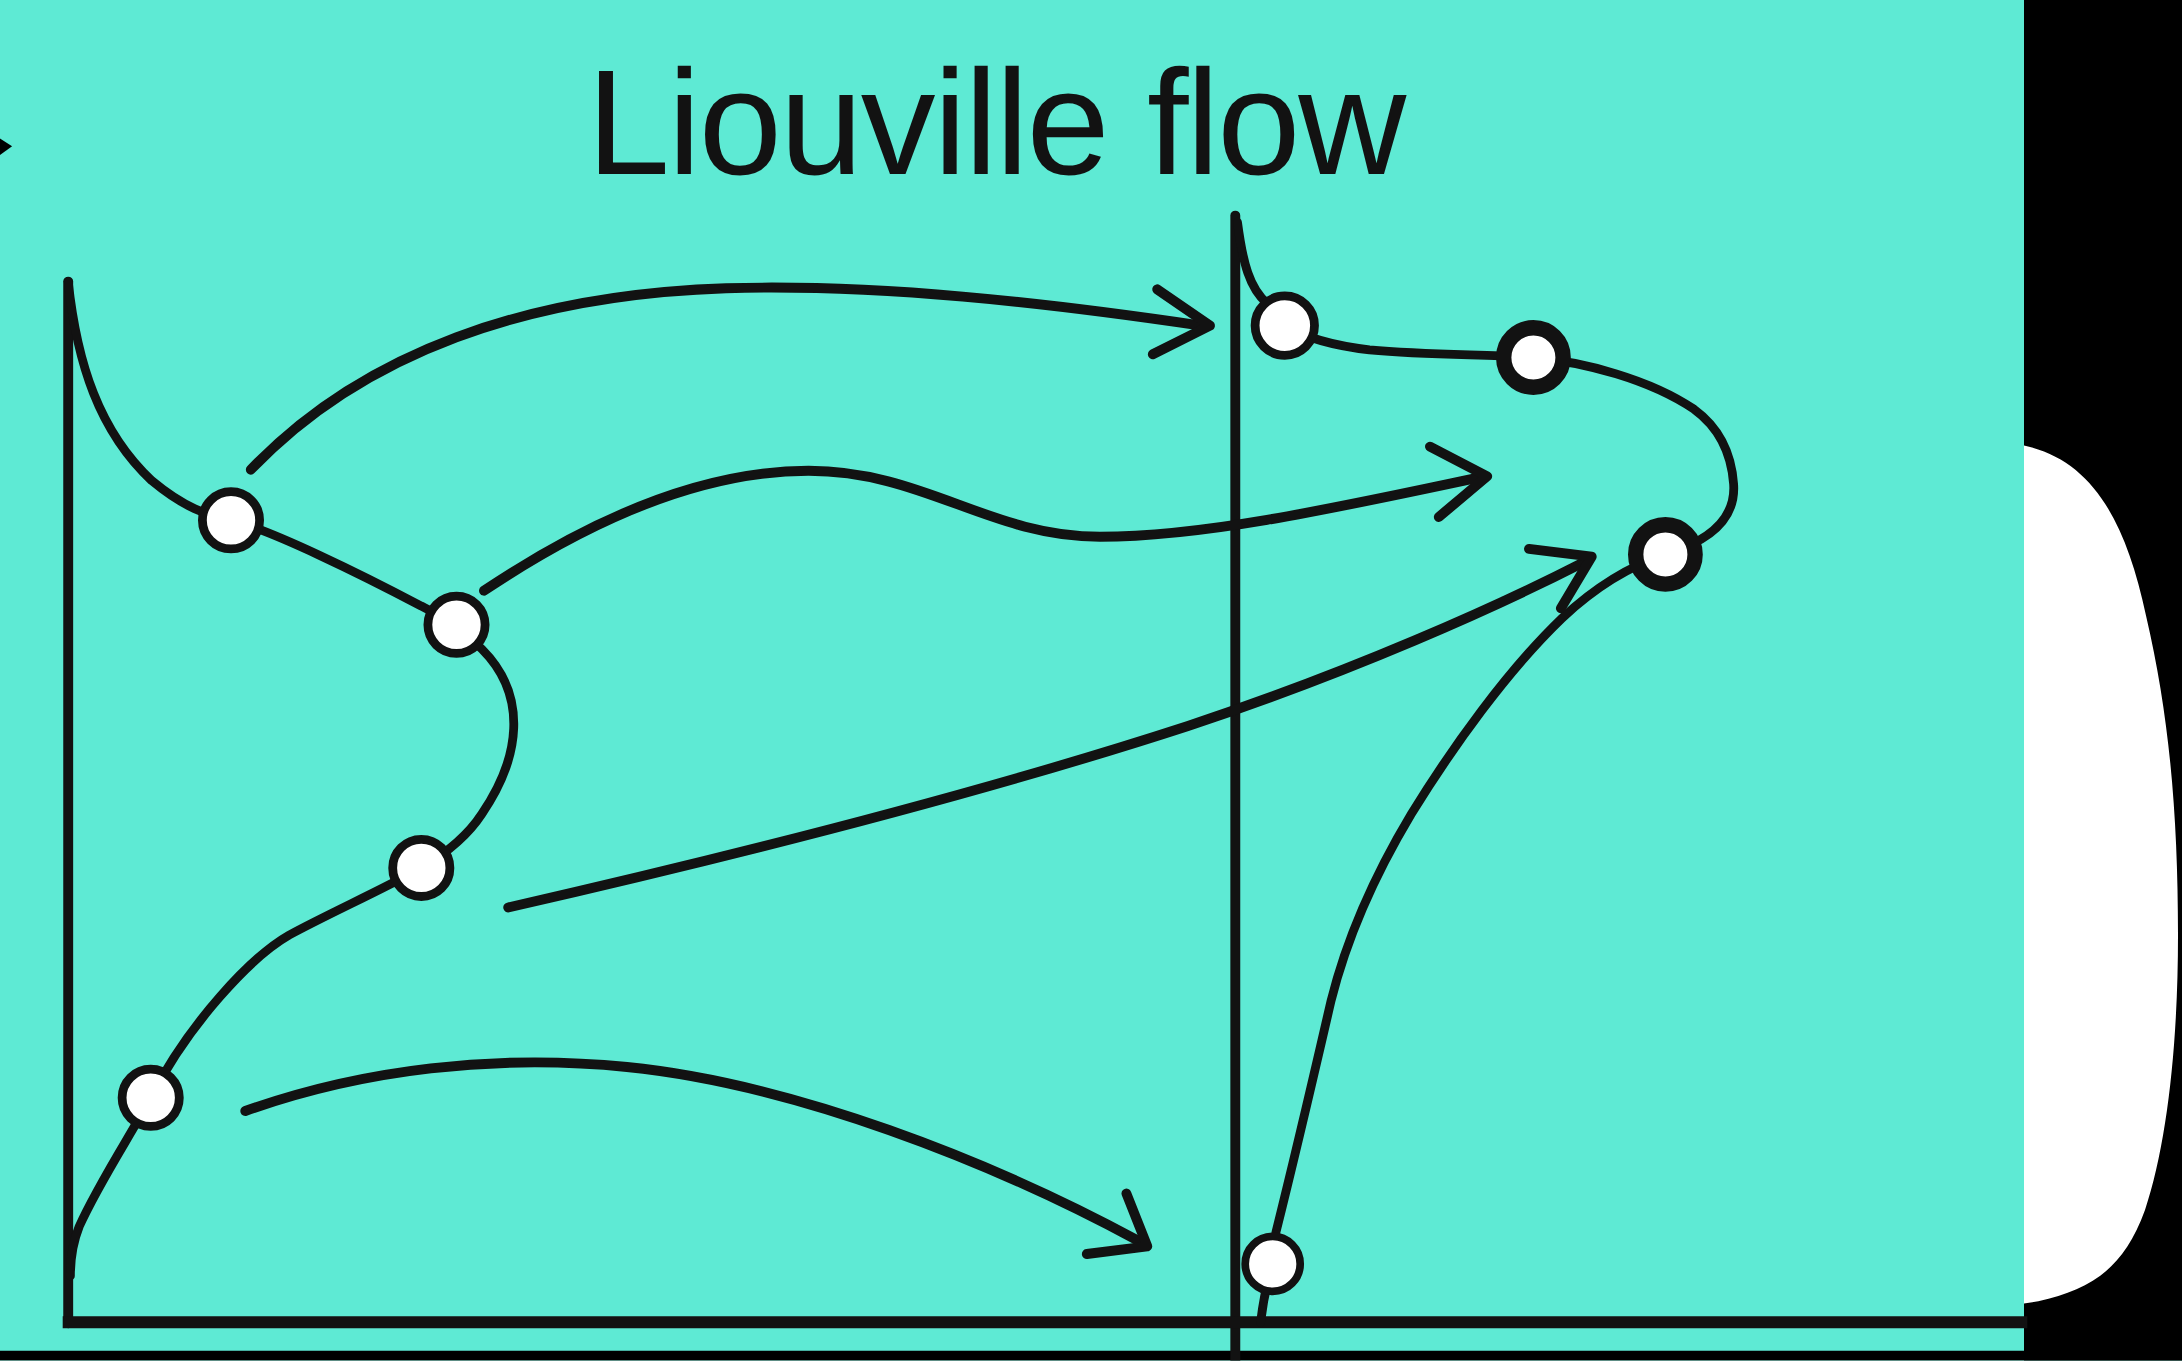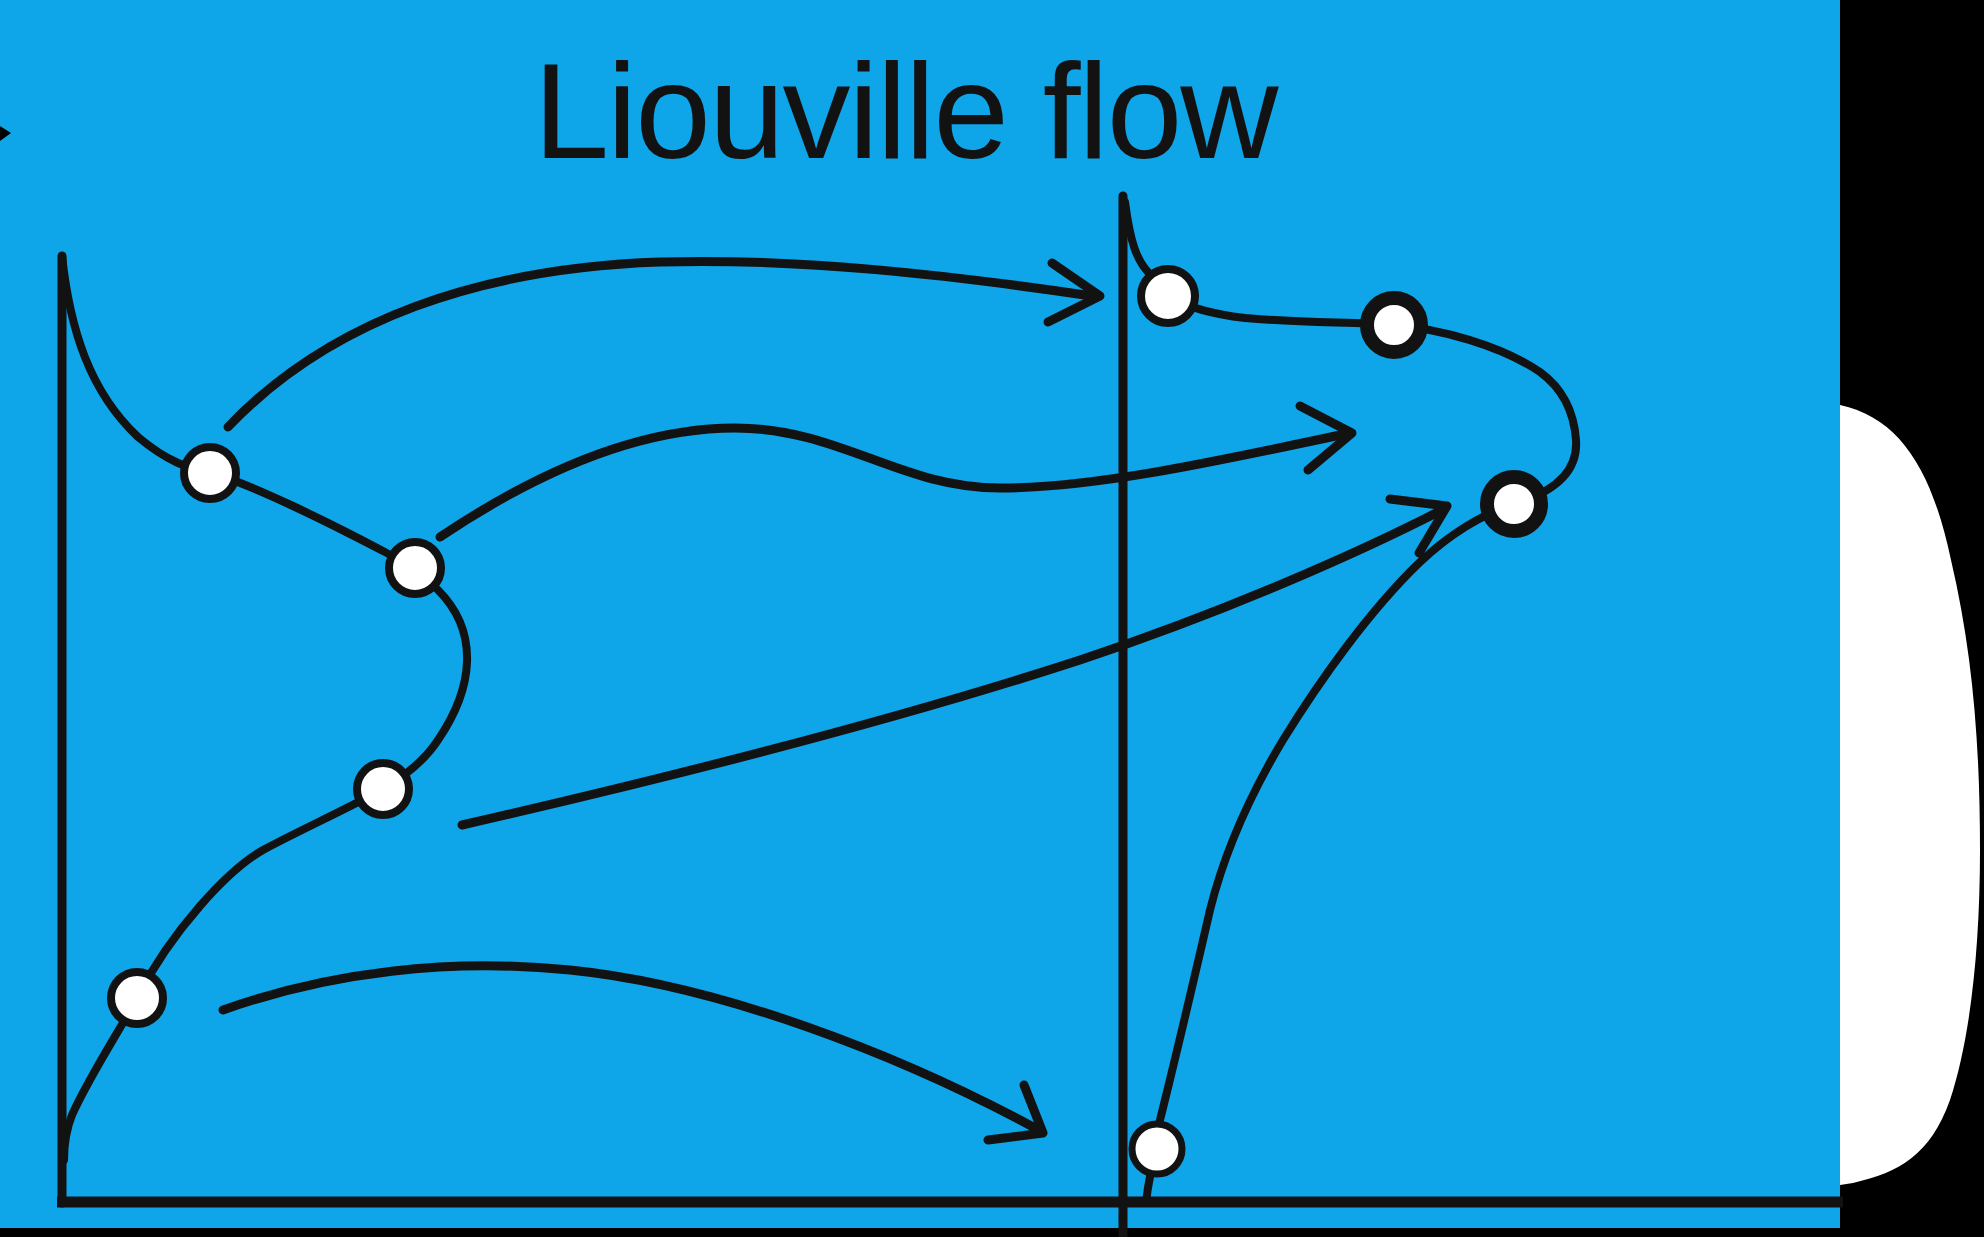--- a/index.html
+++ b/index.html
@@ -4,21 +4,21 @@
 <style>
   html, body {
     margin: 0;
     padding: 0;
     background: #ffffff;
   }
   .stage {
     position: relative;
     width: 1984px;
     height: 1237px;
-    background: #0ea5e9;
+    background: #5eead4;
     overflow: hidden;
   }
   svg.figure {
     position: absolute;
     inset: 0;
     display: block;
   }
   .figure-title-text {
     font-family: "Liberation Sans", "DejaVu Sans", sans-serif;
     font-weight: 400;

